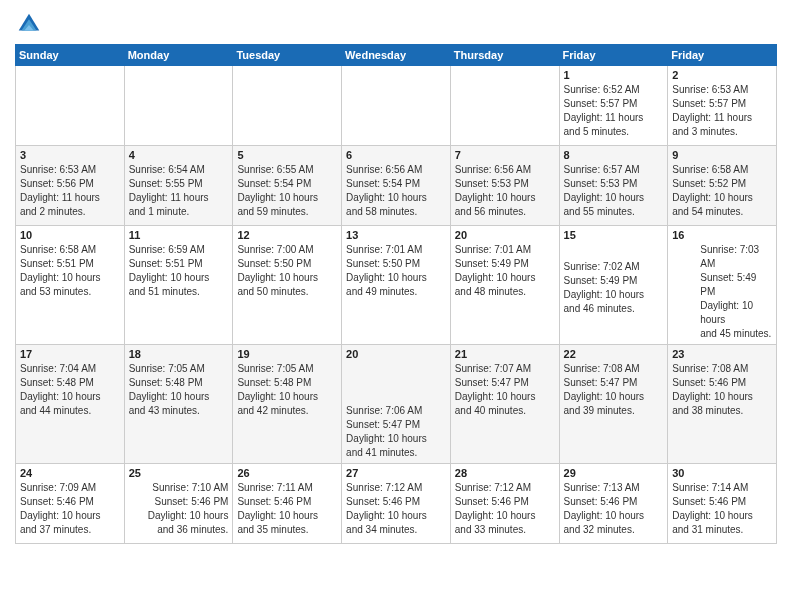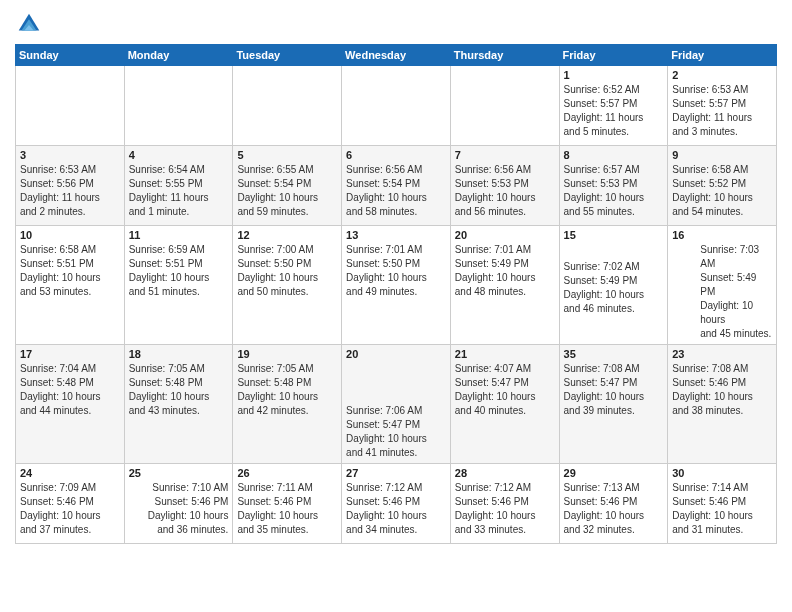--- a/index.html
+++ b/index.html
@@ -271,27 +271,27 @@
           </td>
           <td>
             <span class="day-num">20</span>
             <div class="day-info" style="white-space: pre-line; margin-top: 44px;">Sunrise: 7:06 AM
 Sunset: 5:47 PM
 Daylight: 10 hours
 and 41 minutes.</div>
           </td>
           <td>
             <span class="day-num">21</span>
-            <div class="day-info" style="white-space: pre-line;">Sunrise: 4:07 AM
+            <div class="day-info" style="white-space: pre-line;">Sunrise: 7:07 AM
 Sunset: 5:47 PM
 Daylight: 10 hours
 and 40 minutes.</div>
           </td>
           <td>
-            <span class="day-num">35</span>
+            <span class="day-num">22</span>
             <div class="day-info" style="white-space: pre-line;">Sunrise: 7:08 AM
 Sunset: 5:47 PM
 Daylight: 10 hours
 and 39 minutes.</div>
           </td>
           <td>
             <span class="day-num">23</span>
             <div class="day-info" style="white-space: pre-line;">Sunrise: 7:08 AM
 Sunset: 5:46 PM
 Daylight: 10 hours

